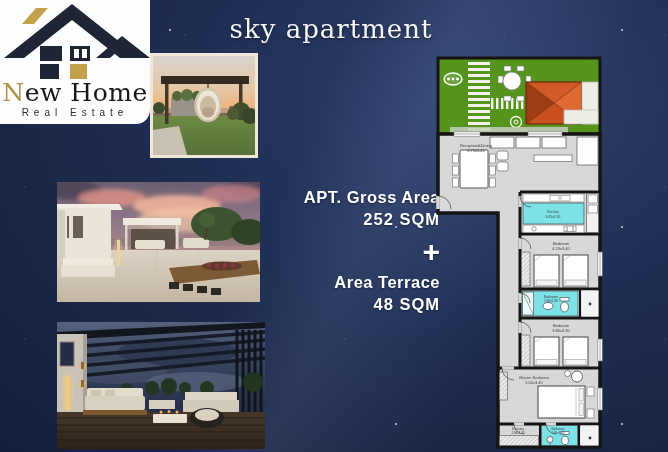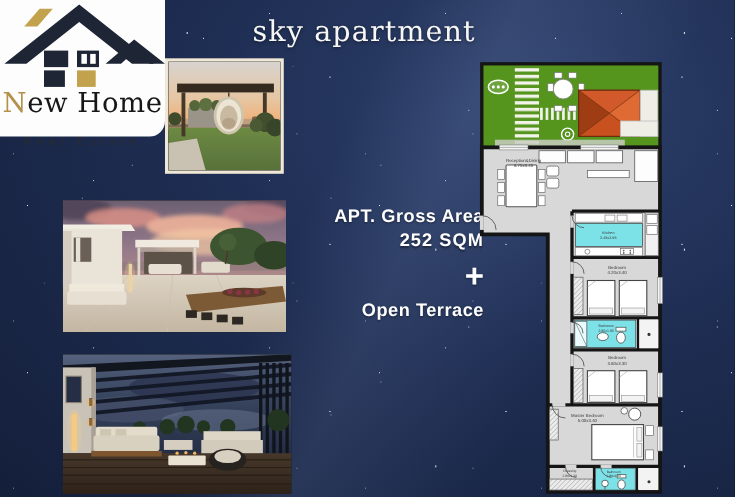--- a/index.html
+++ b/index.html
@@ -37,21 +37,21 @@
   .logo{
     position:absolute;left:0;top:0;width:150px;height:124px;background:#fdfdfd;
     border-radius:0 0 14px 0;z-index:3;text-align:center;
   }
   .logo .brand{
     font-family:"DejaVu Serif","Liberation Serif",serif;
     font-size:25px;line-height:24px;color:#171717;letter-spacing:.5px;margin-top:-3px;
   }
   .logo .brand .init{color:#b3914a;}
   .logo .tagline{
-    font-size:10px;letter-spacing:5px;color:#2c2c2c;margin-top:18px;
+    font-size:10px;letter-spacing:5px;color:#2c2c2c;margin-top:2px;
     font-family:"Liberation Sans",sans-serif;
   }
   
   .title{
     position:absolute;left:222px;top:14px;width:218px;text-align:center;z-index:2;
     font-family:"DejaVu Serif","Liberation Serif",serif;
     font-size:26px;color:#f7f7f7;letter-spacing:1px;text-shadow:0 1px 3px rgba(0,0,0,.5);
   }
   
   .photo{position:absolute;z-index:2;overflow:hidden;background:#222;}
@@ -276,21 +276,22 @@
       <rect x="126" y="78" width="56" height="12" fill="#d2cabb"></rect>
       <ellipse cx="150" cy="96" rx="17" ry="10" fill="#262220"></ellipse>
       <ellipse cx="150" cy="93" rx="12" ry="6" fill="#d8d0c0"></ellipse>
     </svg>
   </div>
 
   <div class="summary">
     <div class="l1">APT. Gross Area</div>
     <div class="l2">252 SQM</div>
     <div class="plus">+</div>
-    <div class="l1">Open Terrace</div>
+    <div class="l1">Area Terrace</div>
+    <div class="l2">48 SQM</div>
   </div>
 
   <div class="plan">
     <svg width="168" height="394" viewBox="0 0 168 394">
       <defs>
         <pattern id="hatch" width="3" height="3" patternUnits="userSpaceOnUse" patternTransform="rotate(45)">
           <rect width="3" height="3" fill="#ececec"></rect>
           <line x1="0" y1="0" x2="0" y2="3" stroke="#8a8a8a" stroke-width="0.7"></line>
         </pattern>
         <pattern id="pv" width="22" height="6" patternUnits="userSpaceOnUse">

